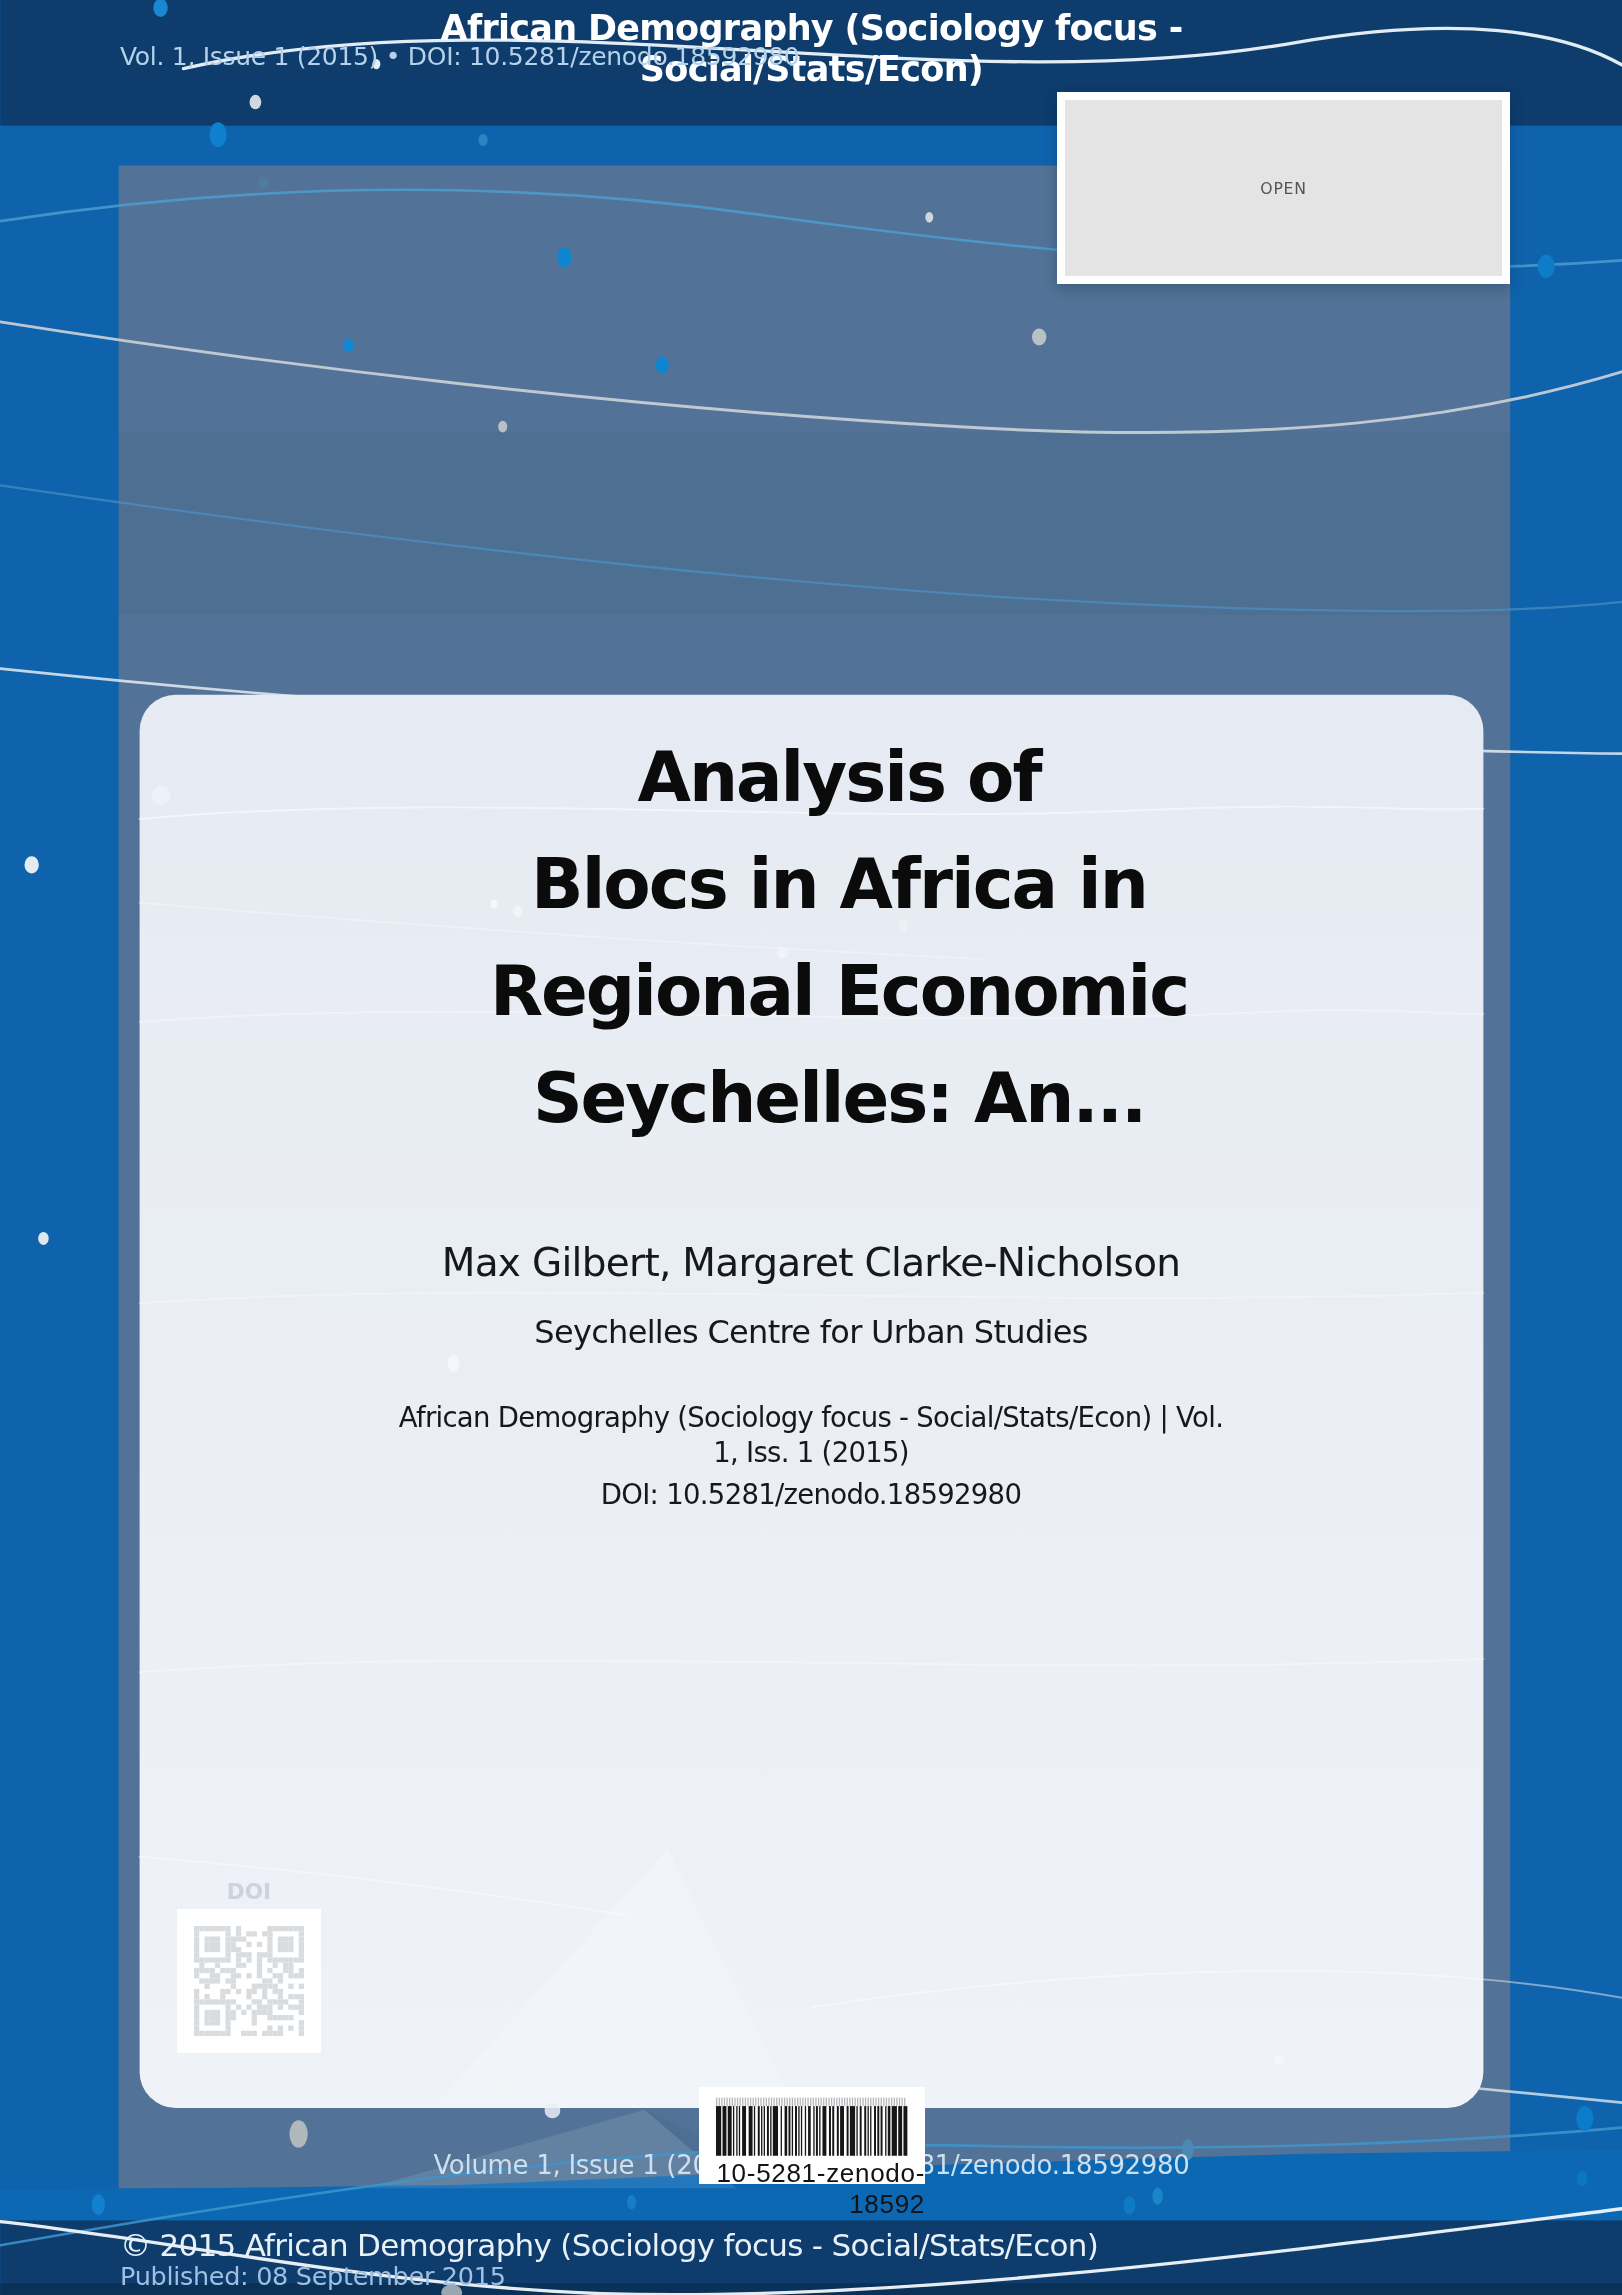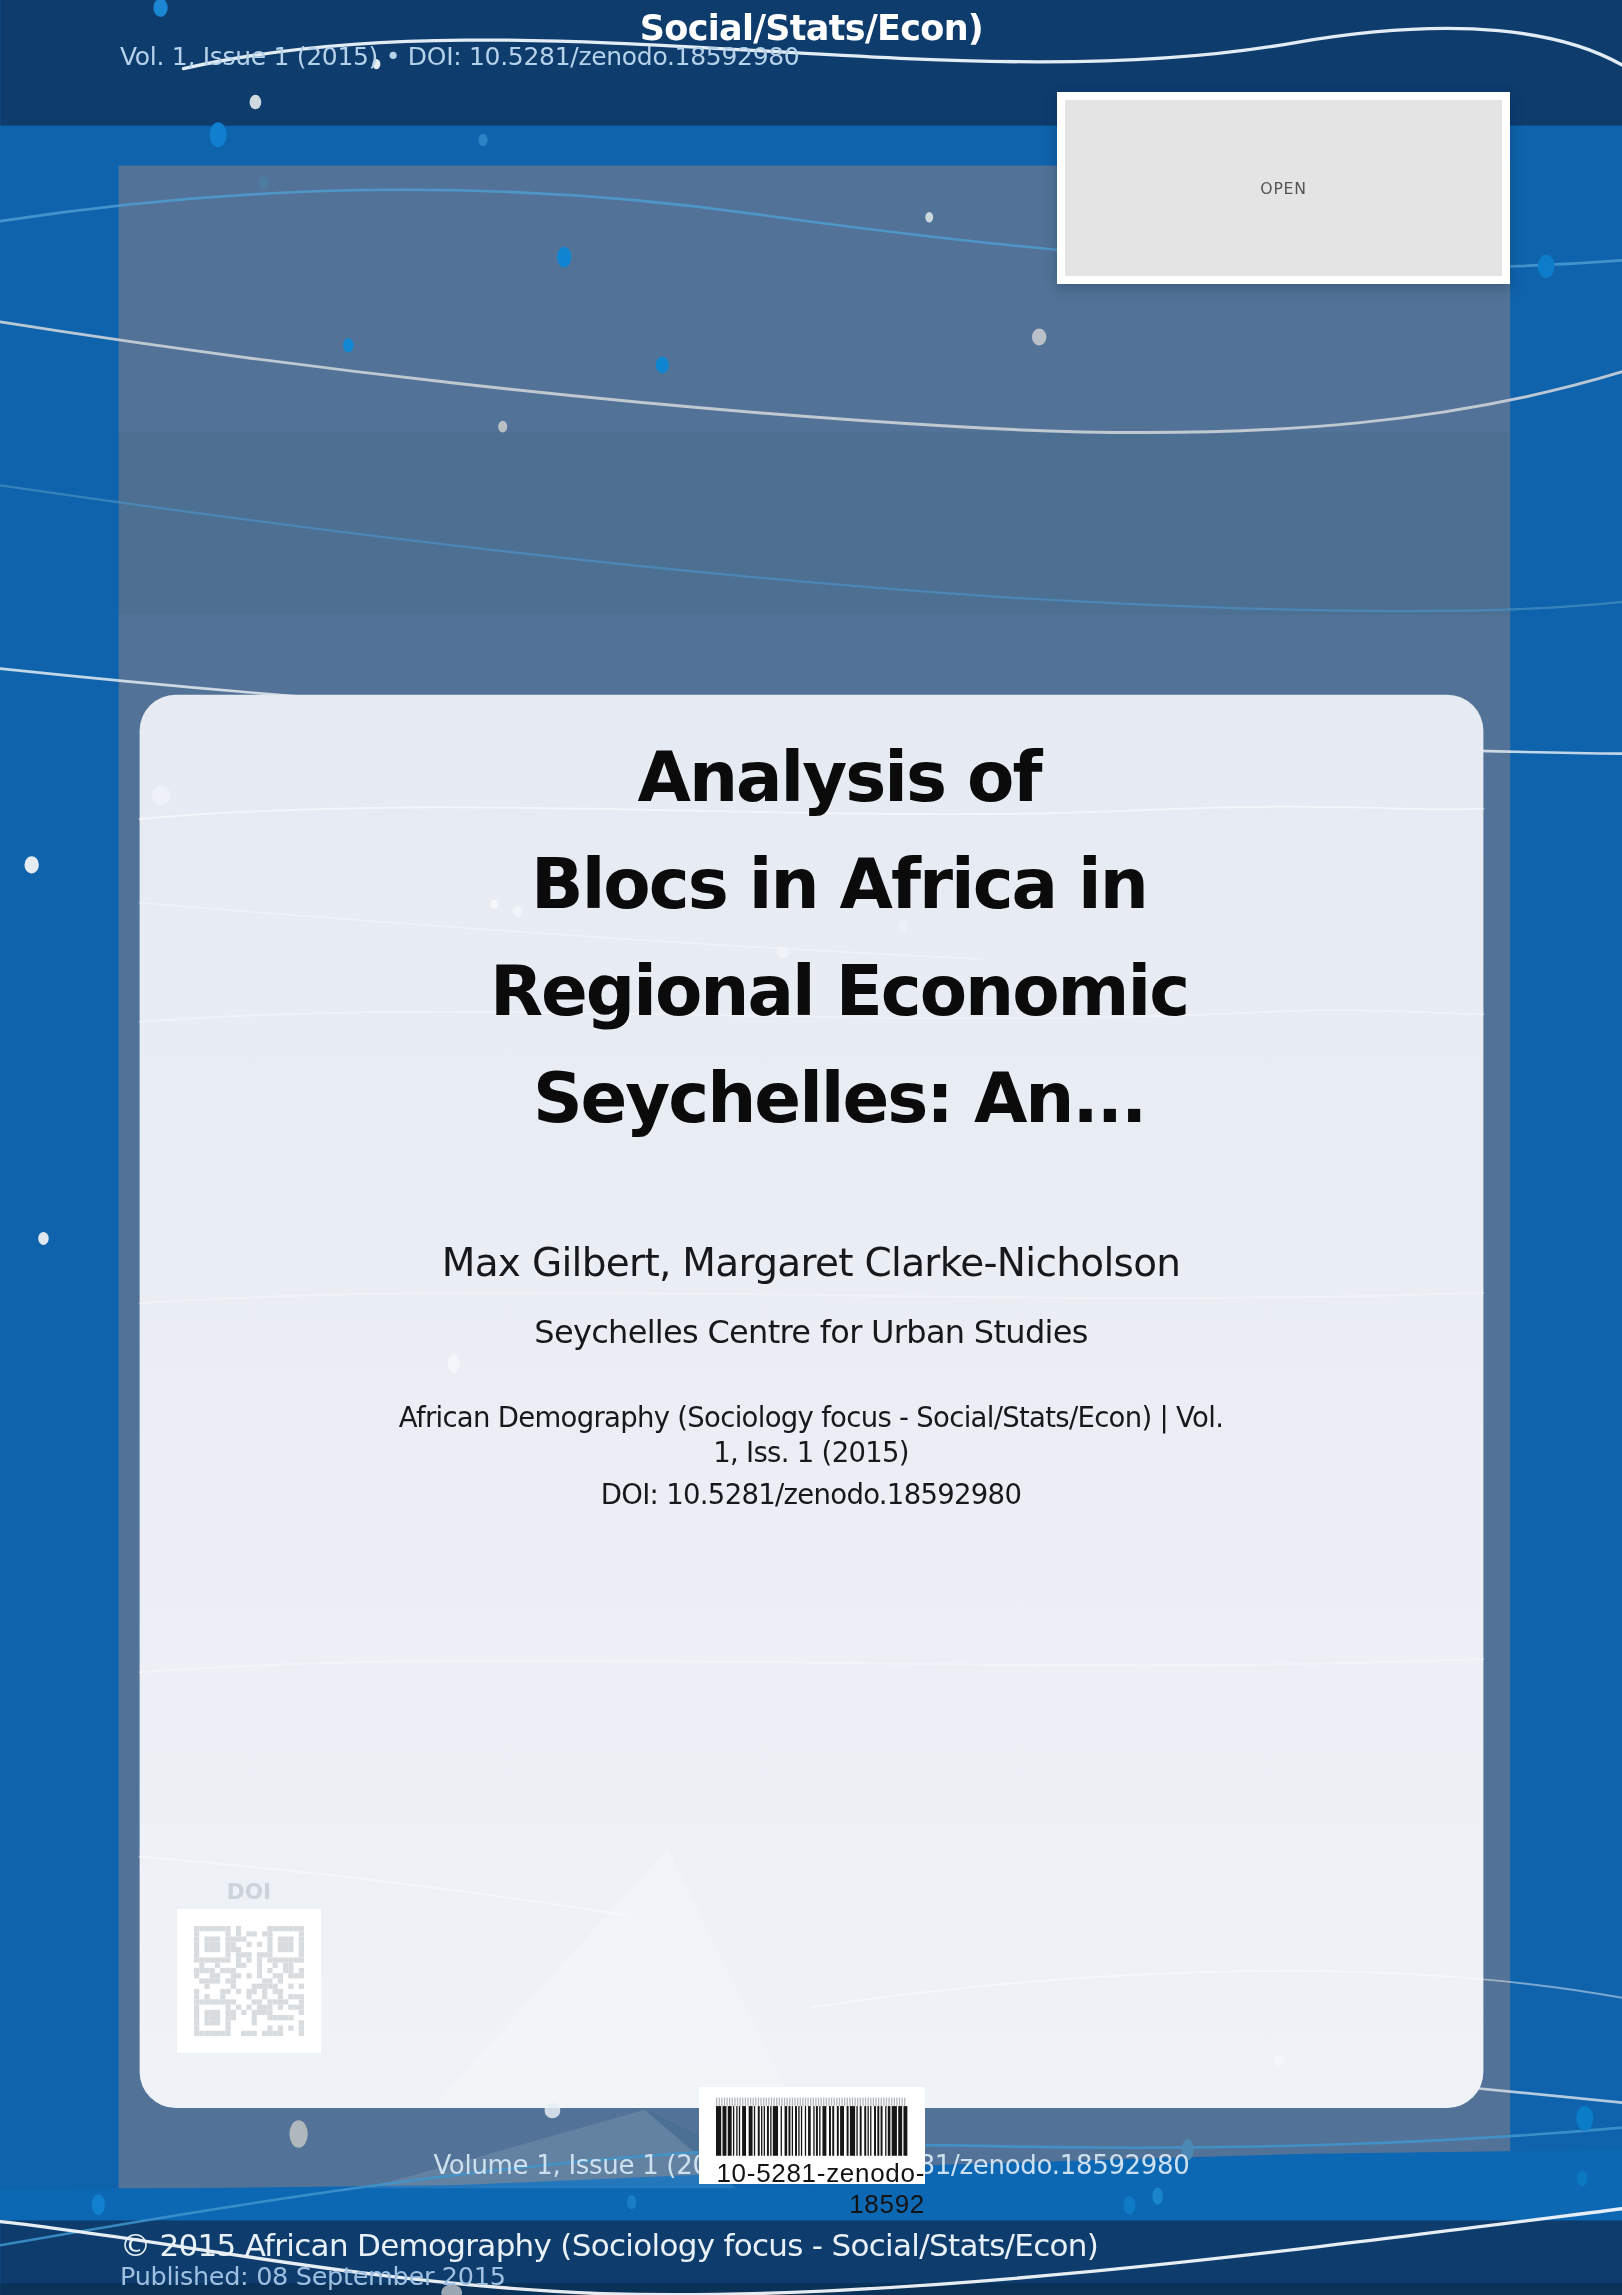--- a/index.html
+++ b/index.html
@@ -162,20 +162,21 @@
       <ellipse cx="690" cy="3504" rx="16" ry="12" fill="#9aa7b2"></ellipse>
       <ellipse cx="2422" cy="3238" rx="13" ry="19" fill="#0b7cc8"></ellipse>
       <ellipse cx="2418" cy="3330" rx="8" ry="12" fill="#0c78c2"></ellipse>
       <ellipse cx="1815" cy="3286" rx="9" ry="16" fill="#4989b4"></ellipse>
       <ellipse cx="1769" cy="3357" rx="8" ry="13" fill="#1a86c9"></ellipse>
       <ellipse cx="1726" cy="3371" rx="9" ry="14" fill="#0f7ac5"></ellipse>
     </g>
   </svg>
 
   <div class="abs journal-title">
+    <div>African Demography (Sociology focus -</div>
     <div>Social/Stats/Econ)</div>
   </div>
   <div class="abs issue-line">Vol. 1, Issue 1 (2015) • DOI: 10.5281/zenodo.18592980</div>
 
   <div class="abs open-box">
     <span>OPEN</span>
   </div>
 
   <div class="abs article-title">
     <div>Analysis of</div>

